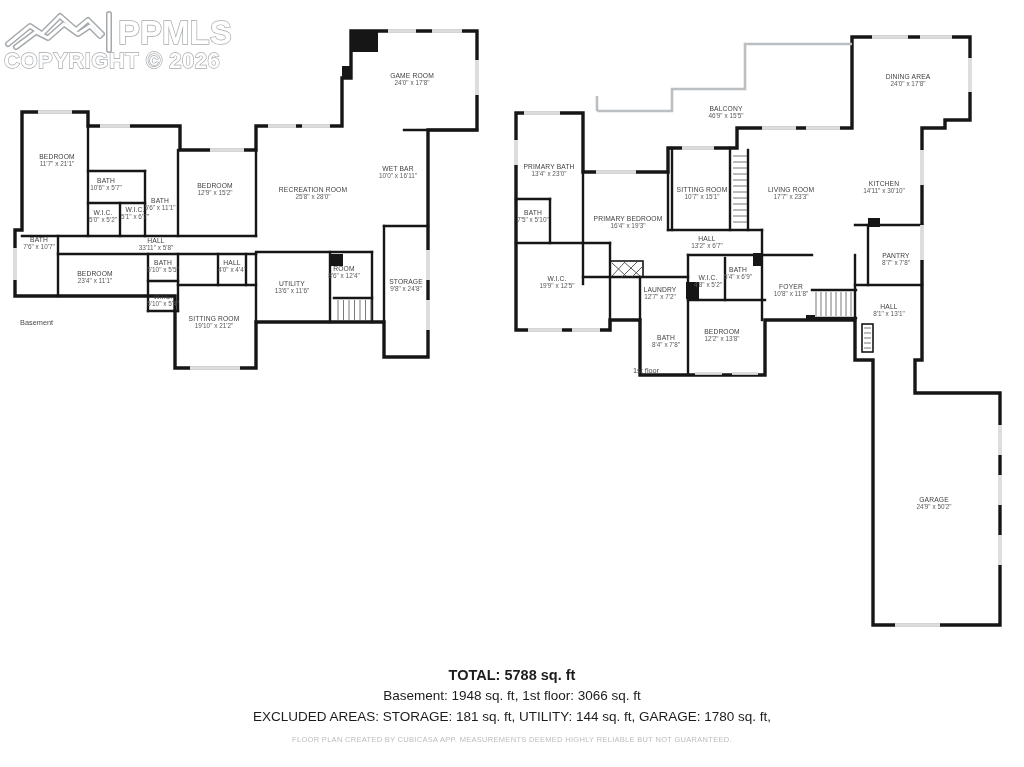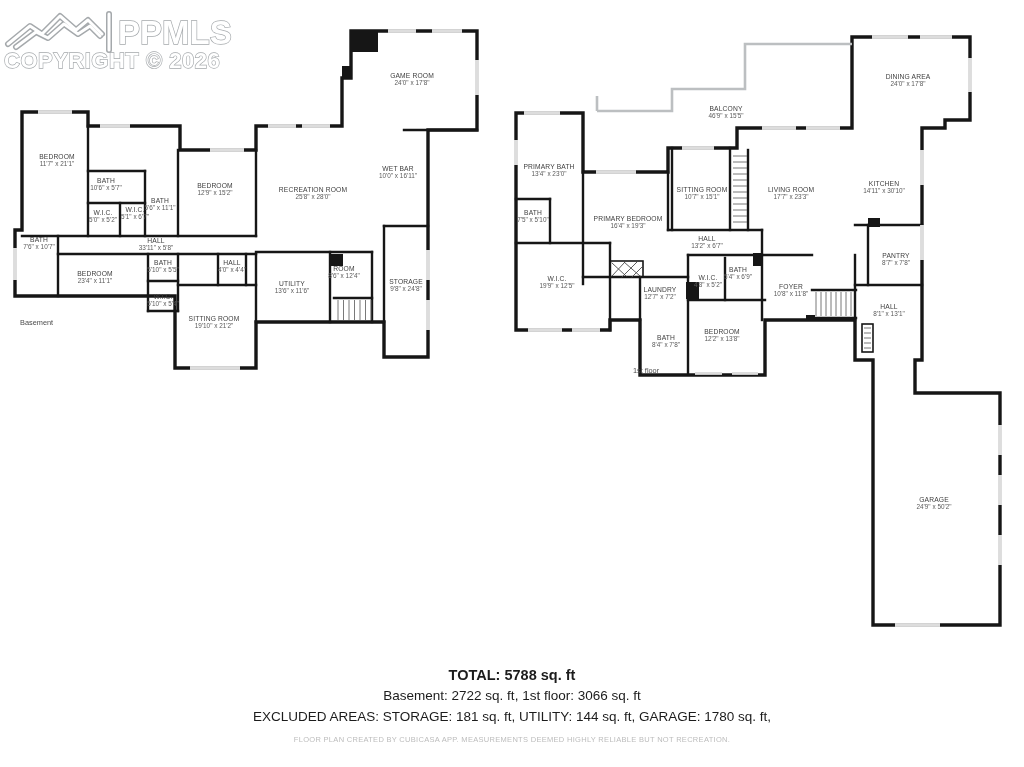--- a/index.html
+++ b/index.html
@@ -332,17 +332,17 @@
         <path d="M14,43 L34,28 L46,34 L62,20 L76,30 L88,22 L98,32"></path>
         <path d="M107,10 V46"></path>
       </g>
     </g>
     <text x="116" y="40" class="wm-text" font-size="33" stroke-width="1.4">PPMLS</text>
     <text x="2" y="64" class="wm-text" font-size="22" stroke-width="1.3" letter-spacing="0.5">COPYRIGHT © 2026</text>
   </svg>
 
   <div class="footer">
     <div class="total">TOTAL: 5788 sq. ft</div>
-    <div>Basement: 2722 sq. ft, 1st floor: 3066 sq. ft</div>
+    <div>Basement: 1948 sq. ft, 1st floor: 3066 sq. ft</div>
     <div>EXCLUDED AREAS: STORAGE: 181 sq. ft, UTILITY: 144 sq. ft, GARAGE: 1780 sq. ft,</div>
-    <div class="disclaimer">FLOOR PLAN CREATED BY CUBICASA APP. MEASUREMENTS DEEMED HIGHLY RELIABLE BUT NOT RECREATION.</div>
+    <div class="disclaimer">FLOOR PLAN CREATED BY CUBICASA APP. MEASUREMENTS DEEMED HIGHLY RELIABLE BUT NOT GUARANTEED.</div>
   </div>
 </div>
 
 </body></html>

